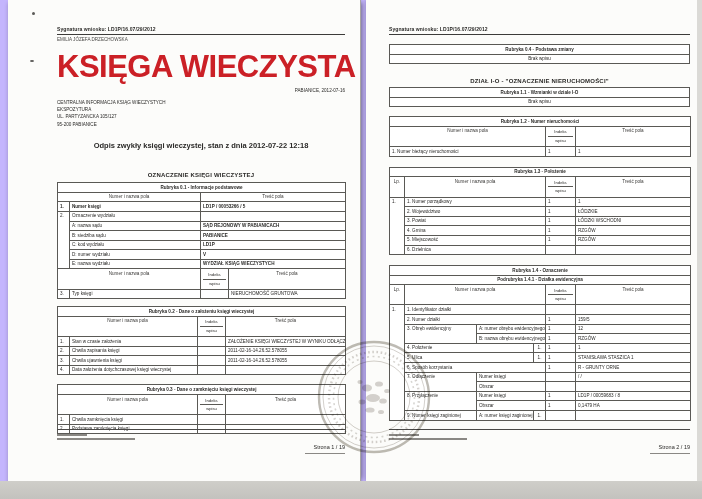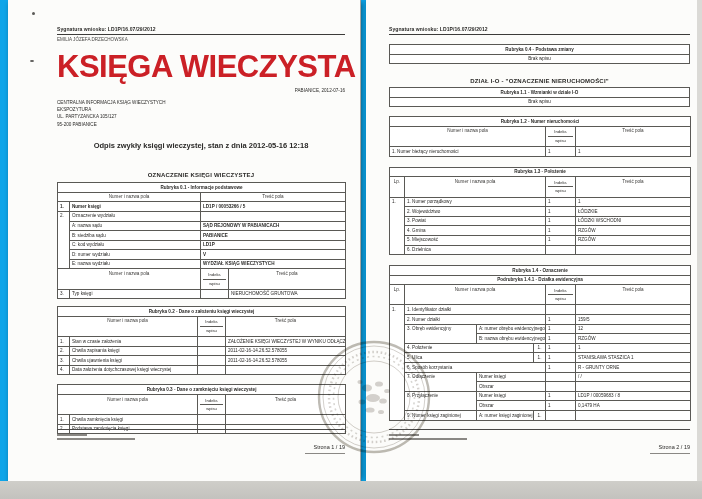--- a/index.html
+++ b/index.html
@@ -1,17 +1,17 @@
 <!DOCTYPE html>
 <html><head>
 <meta charset="utf-8">
 <style>
   html,body{margin:0;padding:0;}
   body{width:702px;height:499px;overflow:hidden;font-family:"Liberation Sans",sans-serif;}
-  .canvas{position:relative;width:702px;height:499px;background:#0ea5e9;overflow:hidden;}
+  .canvas{position:relative;width:702px;height:499px;background:#c4b5fd;overflow:hidden;}
   .bottom-strip{position:absolute;left:0;top:481px;width:702px;height:18px;
     background:linear-gradient(#cfcec9,#c3c2be);}
   .page{position:absolute;top:0;height:481px;background:#fcfcfa;color:#2a2927;}
   .page-left{left:8px;width:352px;border-right:1px solid #a8a6a2;
     box-shadow:4px 0 5px -2px rgba(0,0,0,.28),0 3px 4px rgba(0,0,0,.22);}
   .page-right{left:366px;width:331px;
     box-shadow:-1px 0 2px rgba(0,0,0,.12),3px 3px 4px rgba(0,0,0,.25);}
   .content{position:absolute;top:26px;}
   .page-left .content{left:49px;width:288px;}
   .page-right .content{left:23px;width:301px;}
@@ -70,21 +70,21 @@
       <div class="sig">Sygnatura wniosku: LD1P/16.07/29/2012</div>
       <div class="person">EMILIA JÓZEFA DRZECHOWSKA</div>
       <div class="big-title">KSIĘGA WIECZYSTA</div>
       <div class="place-date">PABIANICE, 2012-07-16</div>
       <div class="office">
         <div>CENTRALNA INFORMACJA KSIĄG WIECZYSTYCH</div>
         <div>EKSPOZYTURA</div>
         <div>UL. PARTYZANCKA 105/127</div>
         <div>95-200 PABIANICE</div>
       </div>
-      <div class="subtitle">Odpis zwykły księgi wieczystej, stan z dnia 2012-05-16 12:18</div>
+      <div class="subtitle">Odpis zwykły księgi wieczystej, stan z dnia 2012-07-22 12:18</div>
       <div class="section-heading">OZNACZENIE KSIĘGI WIECZYSTEJ</div>
 
       <table class="t mt3">
         <colgroup>
             <col style="width:12px">
             <col style="width:131px">
             <col style="width:28px">
             <col style="width:117px">
           </colgroup>
         <tbody>

